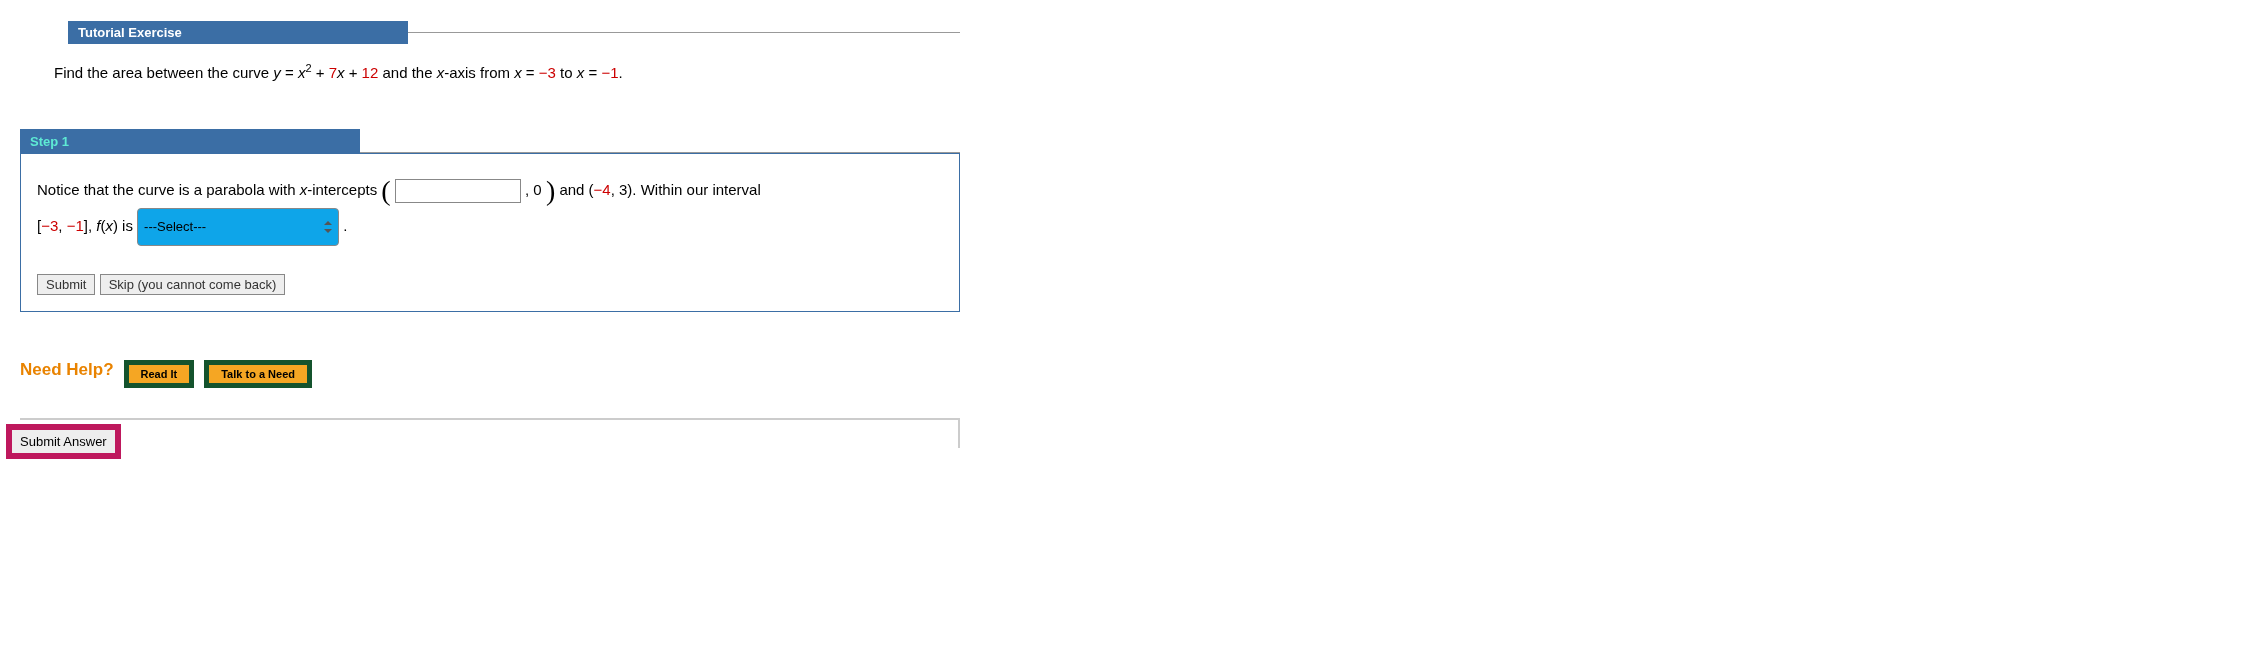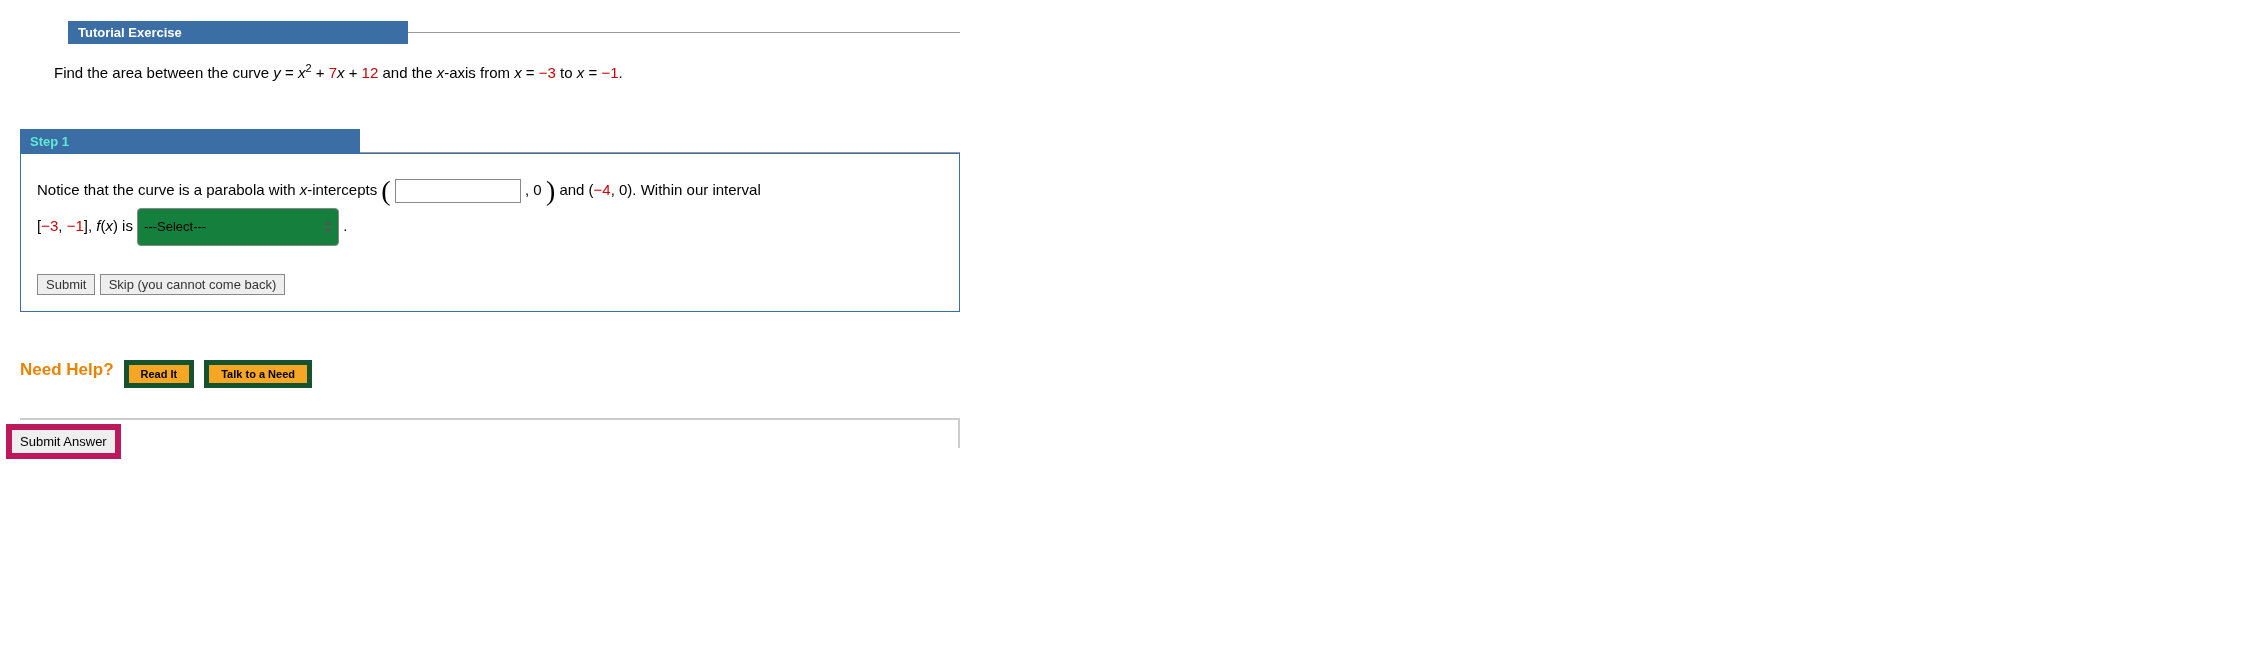--- a/index.html
+++ b/index.html
@@ -83,21 +83,21 @@
     line-height: 0;
   }
   .select-box {
     position: relative;
     display: inline-block;
     border: 1px solid #888;
     border-radius: 4px;
     padding: 2px 24px 2px 6px;
     font-size: 13px;
     vertical-align: middle;
-    background: #15803d;
+    background: #0ea5e9;
     min-width: 170px;
   }
   .select-arrows {
     position: absolute;
     right: 5px;
     top: 50%;
     transform: translateY(-50%);
     width: 10px;
     height: 12px;
     pointer-events: none;
@@ -197,21 +197,21 @@
     <div class="line"></div>
   </div>
 
   <div class="step-box">
     <div class="step-line">
       <span>Notice that the curve is a parabola with </span><span class="italic">x</span><span>-intercepts </span>
       <span class="big-paren">(</span>
       <input type="text" class="blank-input" style="">
       <span>, 0</span>
       <span class="big-paren">)</span>
-      <span> and (</span><span class="red">−4</span><span>, 0). Within our interval</span>
+      <span> and (</span><span class="red">−4</span><span>, 3). Within our interval</span>
     </div>
     <div class="step-line">
       <span>[</span><span class="red">−3</span><span>, </span><span class="red">−1</span><span>], </span><span class="italic">f</span><span>(</span><span class="italic">x</span><span>)</span><span> is </span>
       <span class="select-box">
         <span>---Select---</span>
         <span class="select-arrows"></span>
       </span>
       <span> .</span>
     </div>
 

